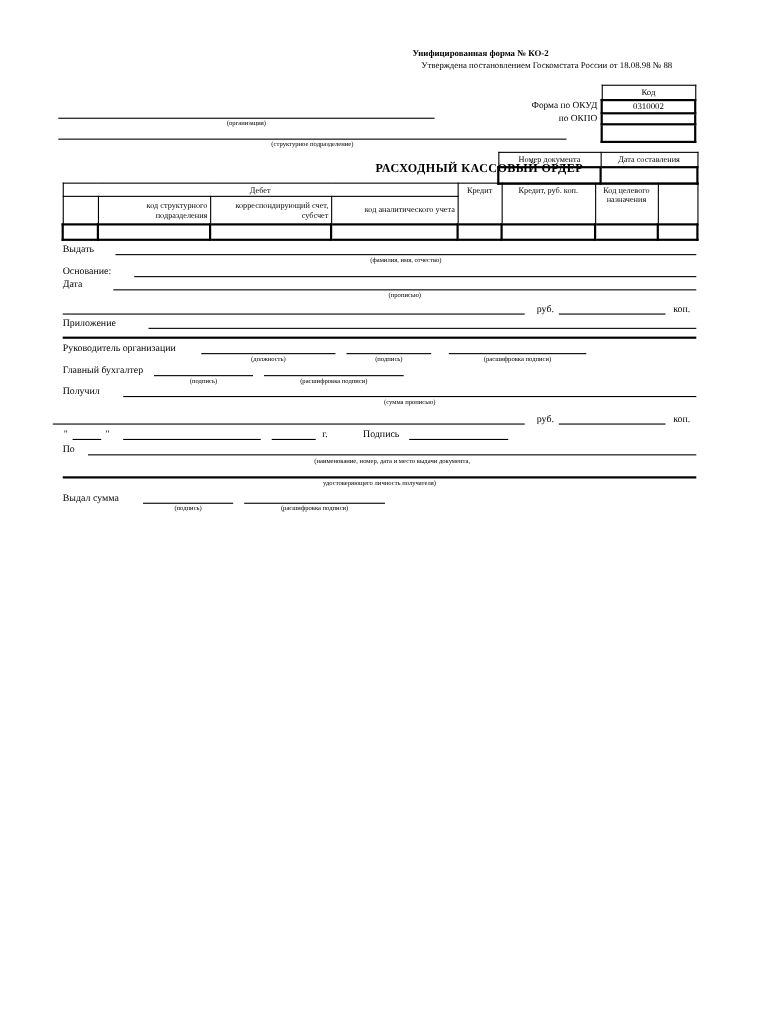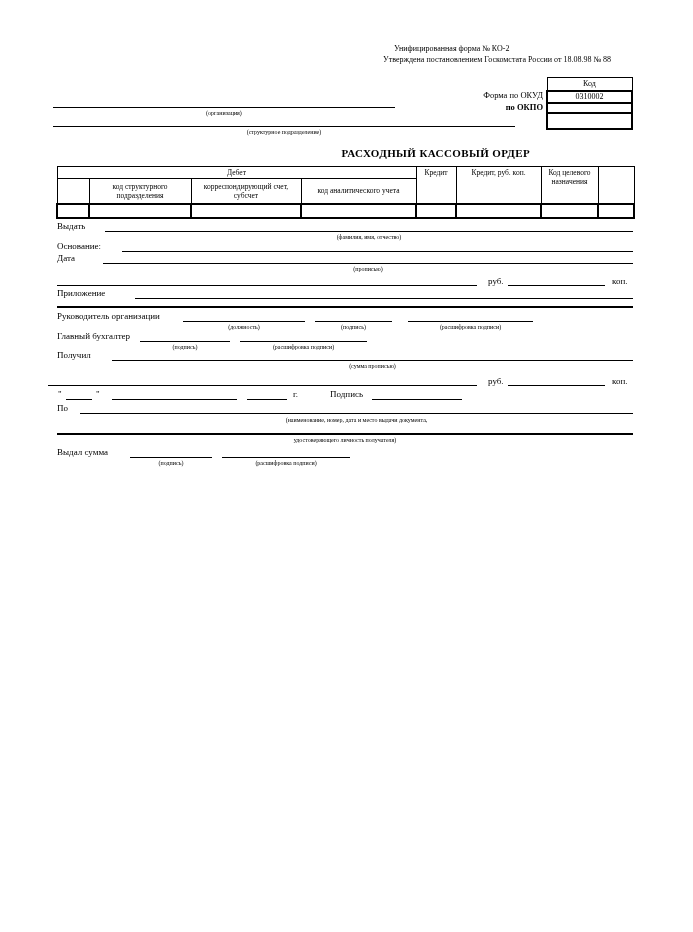--- a/index.html
+++ b/index.html
@@ -30,25 +30,25 @@
   .main-table{width:577px;font-size:7.5px;text-align:center;}
   .main-table td{border:1px solid #000;padding:1px 2px;line-height:1.25;vertical-align:middle;}
   .main-table td.vtop{vertical-align:top;}
   .main-table tr.data td{border:2px solid #000;}
 </style>
 </head>
 <body>
 
 <div class="page">
 
-  <div class="abs hdr" style="left:394px;top:44px;">Унифицированная форма № КО-2</div>
+  <div class="abs hdr" style="left:375px;top:44px;font-weight:bold;">Унифицированная форма № КО-2</div>
   <div class="abs hdr" style="left:383px;top:55px;">Утверждена постановлением Госкомстата России от 18.08.98 № 88</div>
 
   <div class="abs rlbl" style="left:420px;top:91px;width:123px;">Форма по ОКУД</div>
-  <div class="abs rlbl" style="left:420px;top:103px;width:123px;font-weight:bold;">по ОКПО</div>
+  <div class="abs rlbl" style="left:420px;top:103px;width:123px;">по ОКПО</div>
 
   <table class="abs code-box" style="left:546px;top:77px;">
     <tbody>
         <tr style="height:13px;">
           <td>Код</td>
         </tr>
     <tr style="height:12px;">
           <td class="thick">0310002</td>
         </tr>
     <tr style="height:10px;">
@@ -59,20 +59,36 @@
         </tr>
   </tbody>
     </table>
 
   <div class="abs fl" style="left:53px;top:107px;width:342px;"></div>
   <div class="abs cap" style="left:53px;top:110px;width:342px;">(организация)</div>
 
   <div class="abs fl" style="left:53px;top:126px;width:462px;"></div>
   <div class="abs cap" style="left:53px;top:129px;width:462px;">(структурное подразделение)</div>
 
+  <table class="abs doc-box" style="left:452px;top:138px;">
+    <colgroup>
+        <col style="width:93px;">
+        <col style="width:88px;">
+      </colgroup>
+    <tbody>
+        <tr style="height:13px;">
+      <td>Номер документа</td>
+      <td>Дата составления</td>
+    </tr>
+    <tr style="height:15px;">
+      <td class="thick"></td>
+      <td class="thick"></td>
+    </tr>
+  </tbody>
+    </table>
 
   <div class="abs title" style="left:100px;top:147px;width:430px;">РАСХОДНЫЙ КАССОВЫЙ ОРДЕР</div>
 
   <table class="abs main-table" style="left:56px;top:166px;">
     <colgroup>
       <col style="width:32px;">
         <col style="width:102px;">
         <col style="width:110px;">
         <col style="width:115px;">
       <col style="width:40px;">
@@ -81,21 +97,21 @@
         <col style="width:36px;">
     </colgroup>
     <tbody>
         <tr style="height:12px;">
       <td colspan="4">Дебет</td>
       <td rowspan="2" class="vtop">Кредит</td>
       <td rowspan="2" class="vtop">Кредит, руб. коп.</td>
       <td rowspan="2" class="vtop">Код целевого назначения</td>
       <td rowspan="2"></td>
     </tr>
-    <tr style="height:25px;">
+    <tr style="height:25px;text-align:right;">
       <td></td>
       <td>код структурного подразделения</td>
       <td>корреспондирующий счет, субсчет</td>
       <td>код аналитического учета</td>
     </tr>
     <tr class="data" style="height:14px;">
       <td></td>
       <td></td>
       <td></td>
       <td></td>

